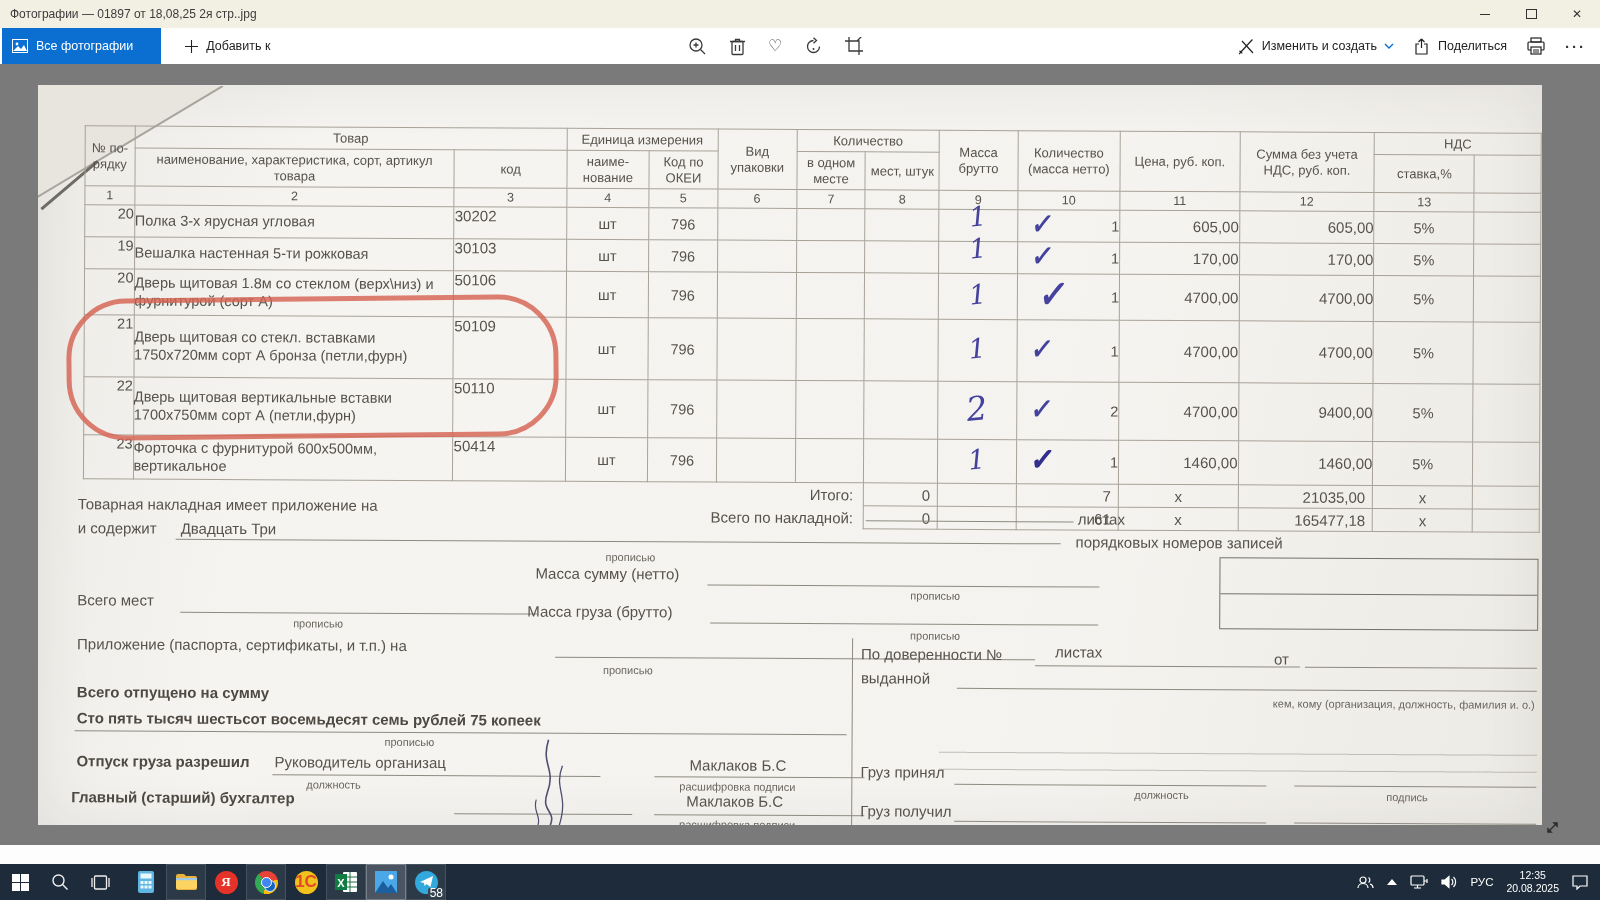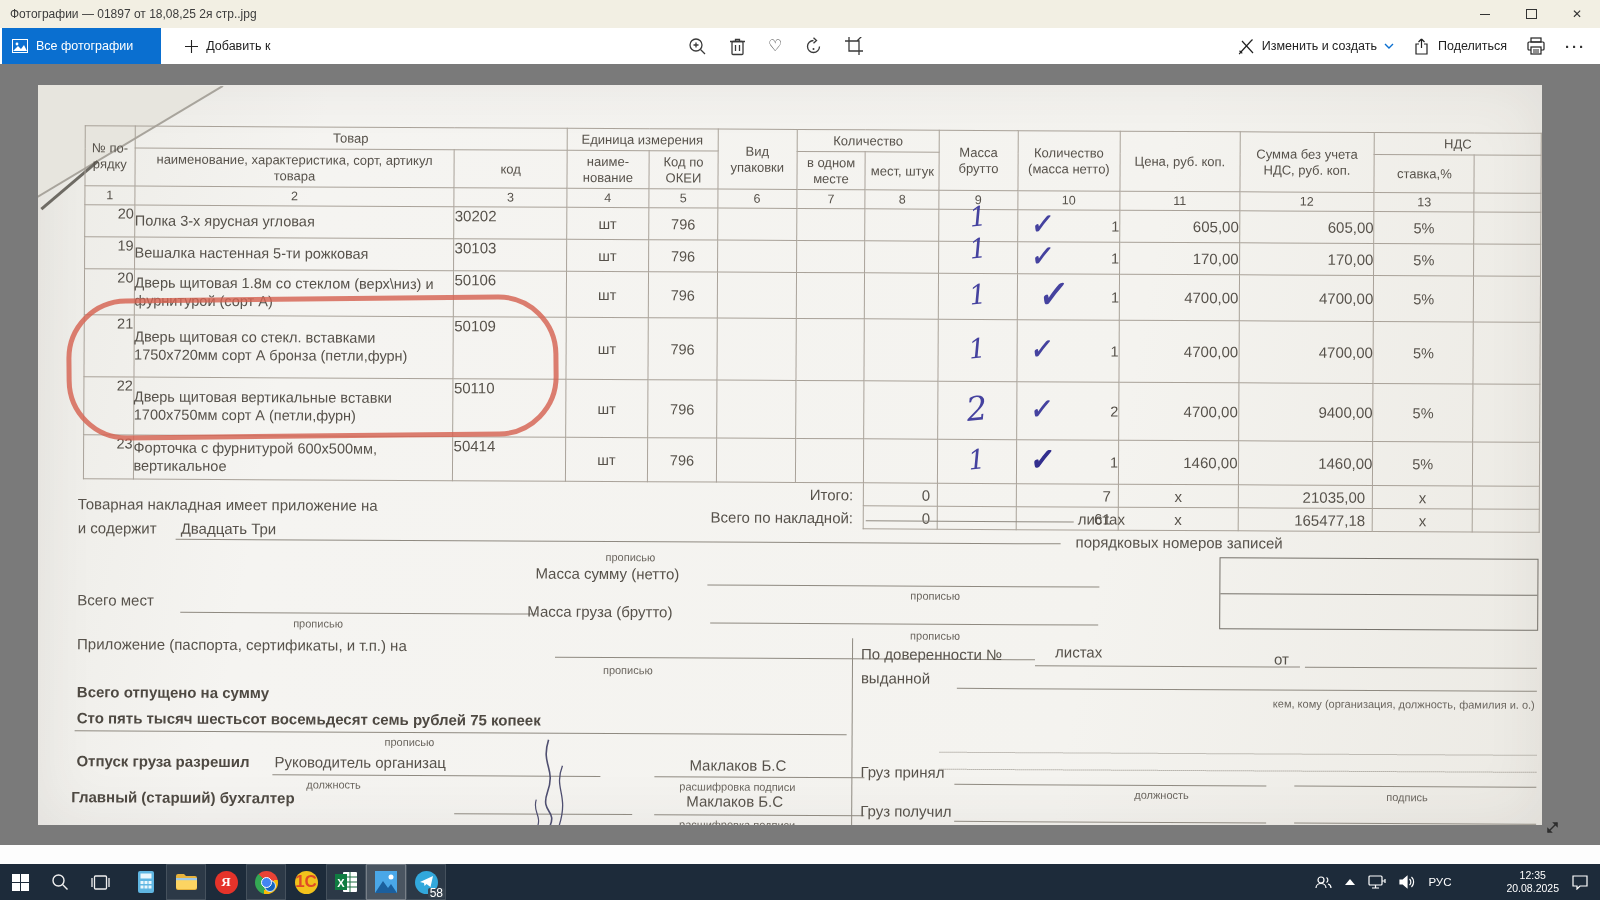--- a/index.html
+++ b/index.html
@@ -93,21 +93,21 @@
   .chrome-ball{width:23px;height:23px;border-radius:50%;position:relative;
     background:conic-gradient(from -45deg,#ea4335 0 120deg,#fbbc05 120deg 240deg,#34a853 240deg 360deg);}
   .chrome-ball::after{content:"";position:absolute;left:6px;top:6px;width:11px;height:11px;border-radius:50%;
     background:#4285f4;border:1.5px solid #fff;box-sizing:border-box;}
   .chrome-badge{position:absolute;right:2px;bottom:2px;width:12px;height:12px;border-radius:50%;
     background:#1565c0;border:1.5px solid #cfe3f7;box-sizing:border-box;}
   .badge{position:absolute;right:1px;bottom:2px;background:#36434f;color:#fff;font-size:12px;
     padding:0 2px;border-radius:2px;line-height:10px;}
   .tray{margin-left:auto;display:flex;align-items:center;gap:13px;padding-right:12px;color:#fff;}
   .tray .lang{font-size:11.5px;}
-  .clock{font-size:10.5px;text-align:center;line-height:1.25;margin-left:42px;}
+  .clock{font-size:10.5px;text-align:center;line-height:1.25;}
 </style>
 </head>
 <body>
 <div id="app">
 
   <div class="titlebar">
     <div class="title">Фотографии — 01897 от 18,08,25 2я стр..jpg</div>
     <div class="wctl">
       <div class="wbtn">
           <div class="min-glyph"></div>

